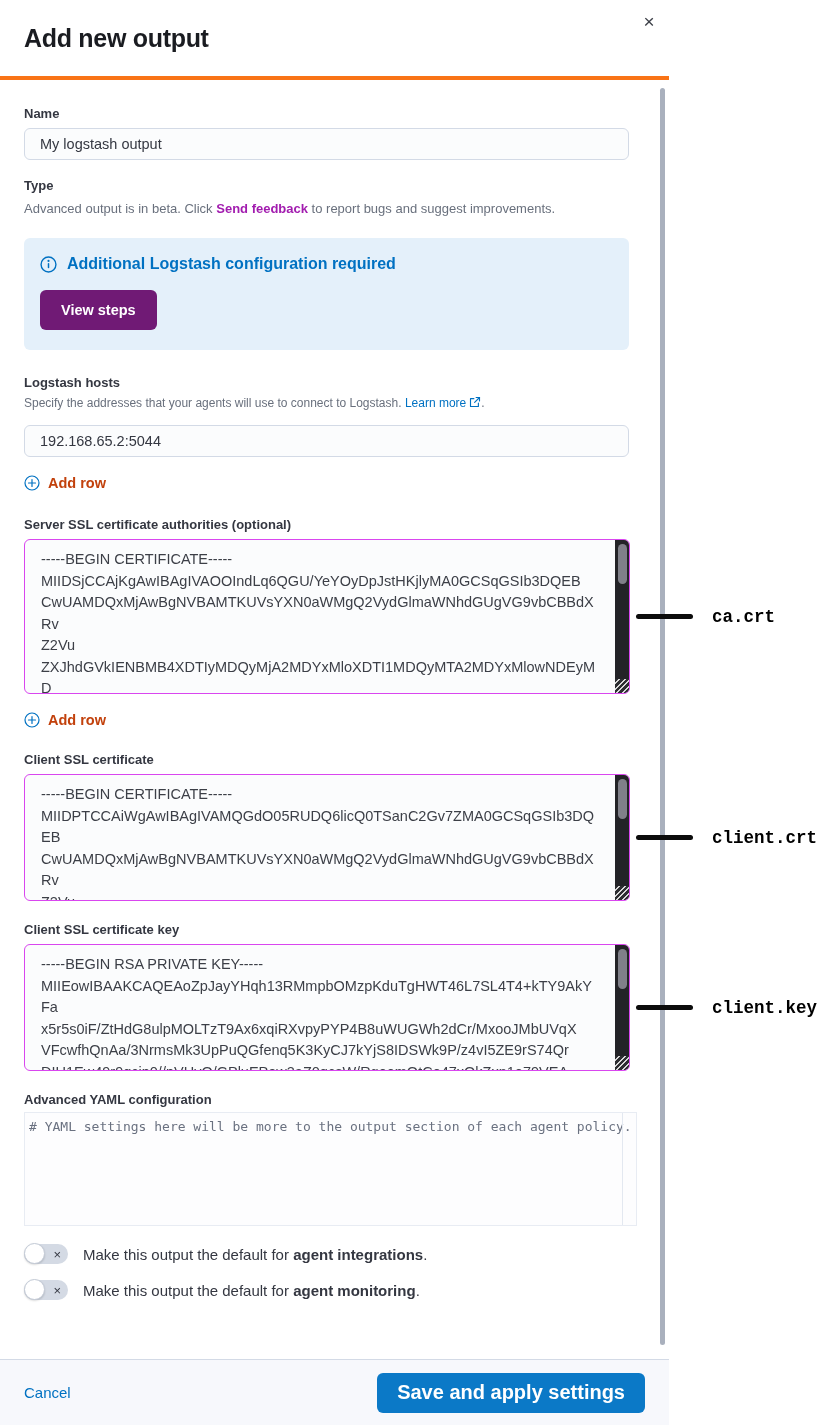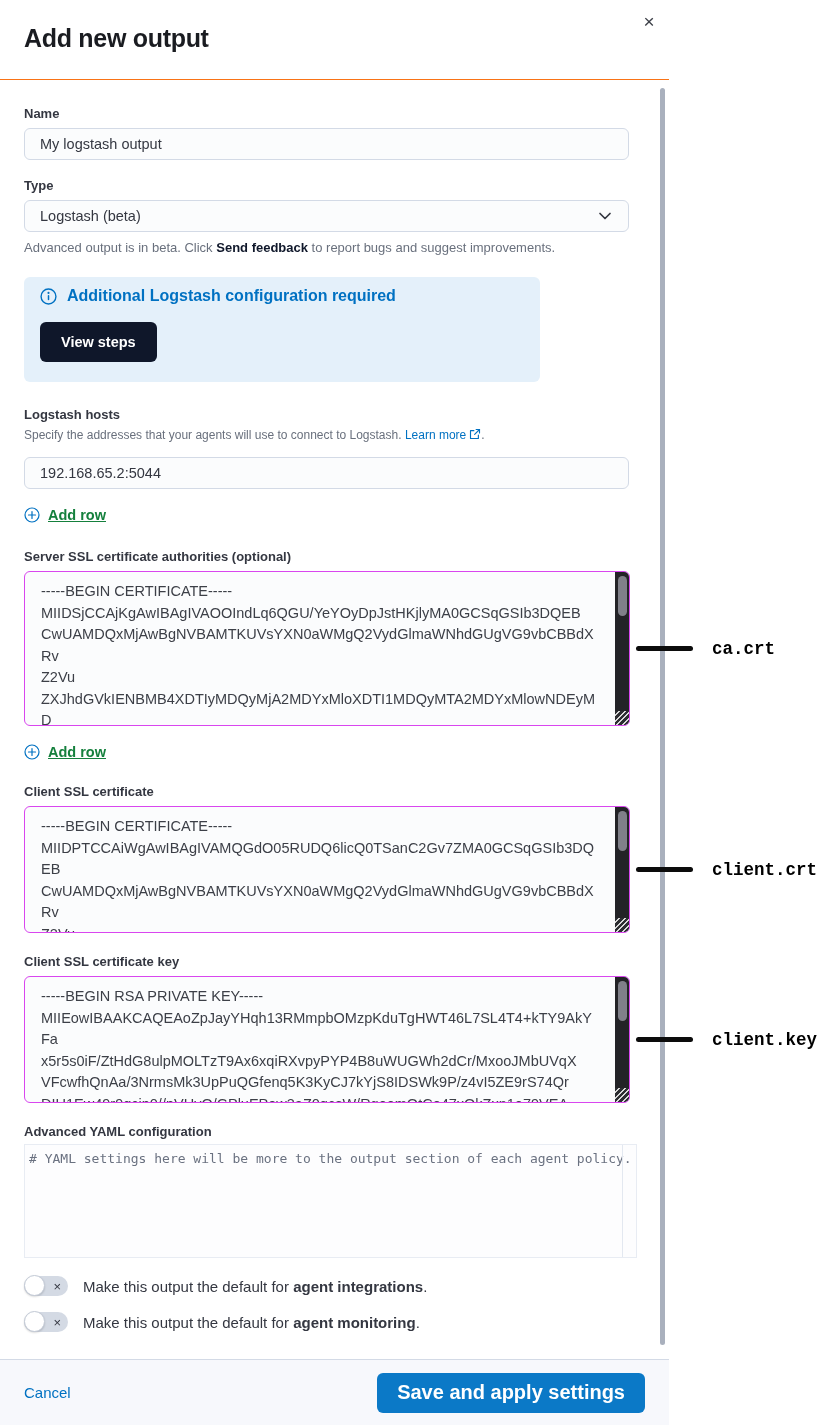--- a/index.html
+++ b/index.html
@@ -3,53 +3,53 @@
 <meta charset="utf-8">
 <style>
   * { margin:0; padding:0; box-sizing:border-box; }
   html,body { background:#fff; }
   body { font-family:"Liberation Sans","DejaVu Sans",sans-serif; color:#343741; }
   .stage { position:relative; width:839px; height:1425px; background:#fff; overflow:hidden; }
 
   .flyout { position:absolute; left:0; top:0; width:669px; height:1425px; background:#fff; }
 
   
-  .flyout-header { position:relative; height:80px; border-bottom:1px solid #f97316; padding:24px 24px 0; }
+  .flyout-header { position:relative; height:80px; border-bottom:4px solid #f97316; padding:24px 24px 0; }
   .flyout-title { font-size:25px; font-weight:700; color:#1a1c21; letter-spacing:-0.3px; }
   .close-btn { position:absolute; top:8px; right:6px; width:28px; height:28px; background:none; border:none;
                font-size:19px; color:#3e4149; cursor:pointer; line-height:28px; text-align:center; }
 
   
   .flyout-scrollbar { position:absolute; top:88px; right:4px; width:5px; height:1257px; background:#a9b0bd; border-radius:3px; z-index:1; }
 
   .flyout-body { padding:26px 40px 0 24px; }
 
   .form-label { font-size:13px; font-weight:700; color:#343741; margin-bottom:7px; }
   .text-input { display:flex; align-items:center; height:32px; background:#fbfcfd; border:1px solid #d3dae6;
                 border-radius:6px; padding:0 15px; font-size:14.5px; color:#343741; width:605px; }
   .select-input { position:relative; justify-content:space-between; cursor:pointer; }
   .chev { width:16px; height:16px; }
 
   .field { margin-top:18px; }
   .helper { font-size:13px; color:#69707d; margin-top:8px; }
-  .helper b { color:#0f172a; }
-
-  
-  .callout { margin-top:22px; width:516px; background:#e4f0fa; border-radius:6px; padding:10px 16px 20px; }
+  .helper b { color:#a21caf; }
+
+  
+  .callout { margin-top:22px; width:605px; background:#e4f0fa; border-radius:6px; padding:17px 16px 20px; }
   .callout-head { display:flex; align-items:center; gap:10px; }
   .callout-title { font-size:16px; font-weight:600; color:#0071c2; }
-  .btn-primary { display:inline-block; margin-top:17px; background:#0f172a; color:#fff; border:none; border-radius:6px;
+  .btn-primary { display:inline-block; margin-top:17px; background:#701a75; color:#fff; border:none; border-radius:6px;
                  height:40px; padding:0 21px; font-size:14.5px; font-weight:700; cursor:pointer; font-family:inherit; }
 
   .section-desc { font-size:12px; color:#69707d; margin-top:6px; }
   .link { color:#0071c2; font-weight:500; text-decoration:none; cursor:pointer; }
   .ext-ico { width:12px; height:12px; margin-left:3px; vertical-align:-1px; }
 
-  .add-row { display:inline-flex; align-items:center; gap:8px; margin-top:18px; color:#15803d; font-size:14.5px;
-             font-weight:600; background:none; border:none; cursor:pointer; font-family:inherit;text-decoration:underline; }
+  .add-row { display:inline-flex; align-items:center; gap:8px; margin-top:18px; color:#c2410c; font-size:14.5px;
+             font-weight:600; background:none; border:none; cursor:pointer; font-family:inherit; }
 
   
   .ta-wrap { position:relative; width:606px; }
   .ta { position:relative; width:606px; background:#fbfcfd; border:1px solid #d946ef; border-radius:6px; overflow:hidden; }
   .ta-text { padding:9px 30px 0 16px; font-size:14.5px; line-height:21.5px; color:#3c3f47; white-space:pre-wrap;
              word-break:break-all; height:100%; overflow:hidden; }
   .ta-scroll { position:absolute; top:0; right:0; bottom:0; width:14px; background:#232327; }
   .ta-thumb { position:absolute; top:4px; left:2.5px; width:9px; height:40px; border-radius:5px; background:#808089; }
   .ta-resize { position:absolute; right:0; bottom:0; width:14px; height:14px;
                background:repeating-linear-gradient(135deg,#2c2d31 0 2.5px,#d8d8d8 2.5px 4px); }
@@ -100,26 +100,20 @@
 
       <div>
         <div class="form-label">Name</div>
         <div class="text-input">
           <span>My logstash output</span>
         </div>
       </div>
 
       <div class="field">
         <div class="form-label">Type</div>
-        <div class="text-input select-input">
-          <span>Logstash (beta)</span>
-          <svg class="chev" viewBox="0 0 16 16">
-            <polyline points="3,5.5 8,10.5 13,5.5" fill="none" stroke="#343741" stroke-width="1.7" stroke-linecap="round" stroke-linejoin="round"></polyline>
-          </svg>
-        </div>
         <div class="helper">
           <span>Advanced output is in beta. Click </span><b>Send feedback</b><span> to report bugs and suggest improvements.</span>
         </div>
       </div>
 
       <div class="callout">
         <div class="callout-head">
           <svg width="17" height="17" viewBox="0 0 16 16">
             <circle cx="8" cy="8" r="7" fill="none" stroke="#0071c2" stroke-width="1.3"></circle>
             <circle cx="8" cy="4.6" r="1" fill="#0071c2"></circle>

